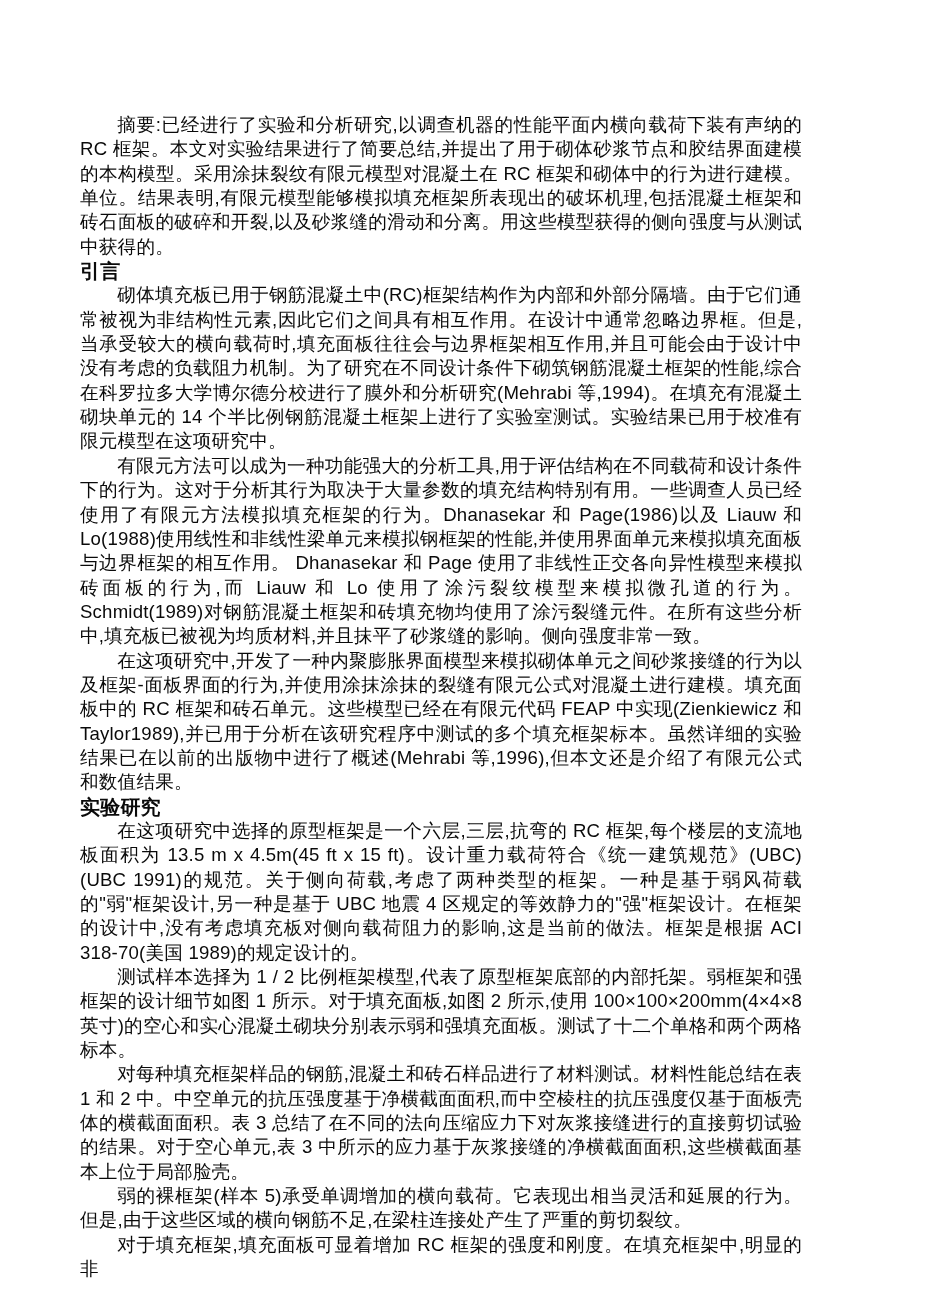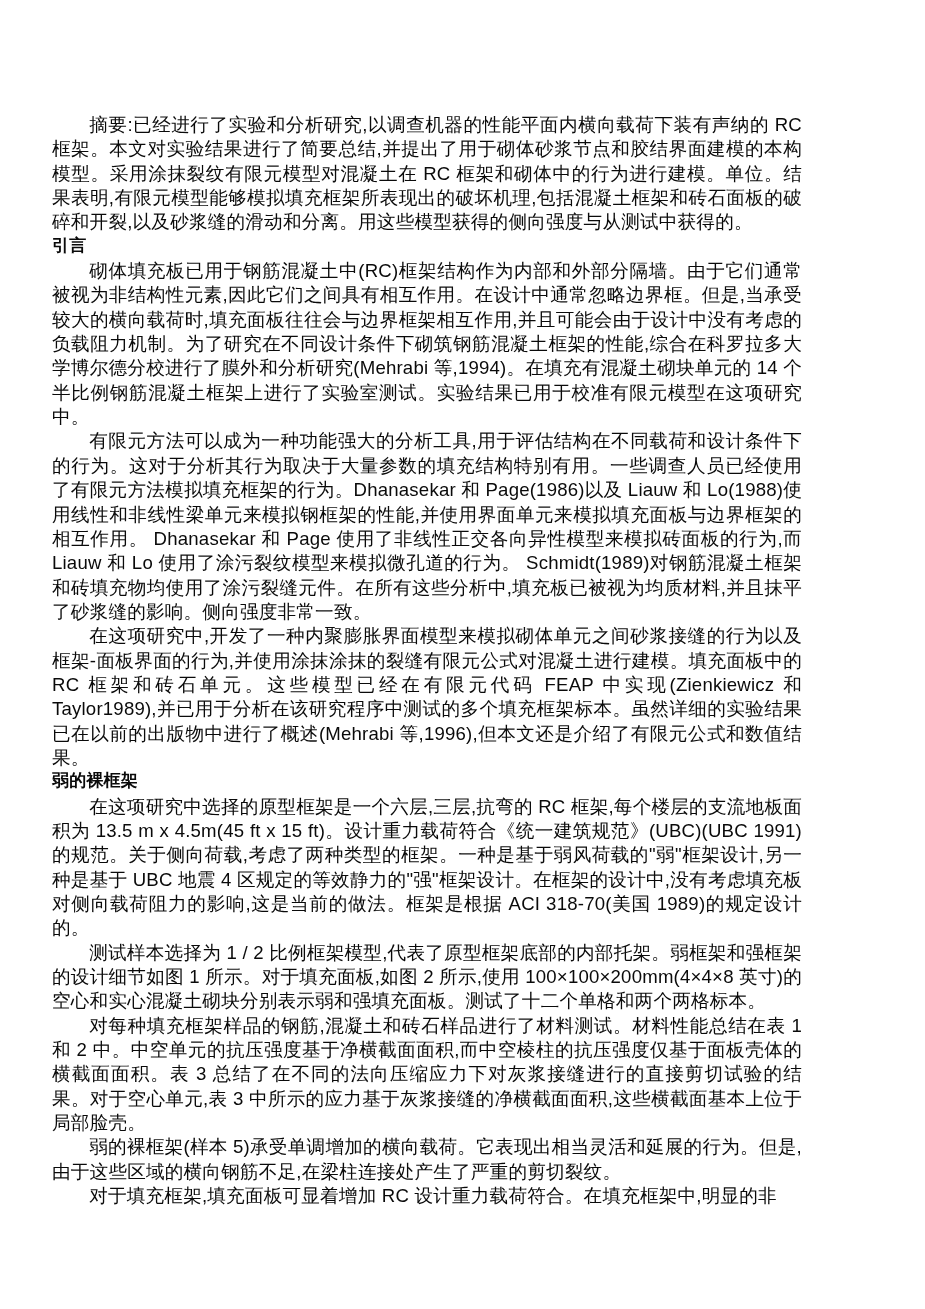--- a/index.html
+++ b/index.html
@@ -11,50 +11,49 @@
     width: 925px;
     height: 1309px;
     overflow: hidden;
     font-family: "Liberation Sans", sans-serif;
     color: #0a0a0a;
   }
   .page {
     box-sizing: border-box;
     width: 925px;
     height: 1309px;
-    padding: 113px 123px 0 52px;
+    padding: 113px 123px 0 80px;
     background: #ffffff;
   }
   .doc-block {
     margin: 0;
     font-size: 18.6px;
     line-height: 24.35px;
     letter-spacing: 0.2px;
   }
   p.doc-block {
     text-align: justify;
     text-justify: inter-ideograph;
     text-indent: 2em;
     font-weight: 400;
   }
   h2.doc-block {
-    font-size: 17px;
+    font-size: 20px;
     font-weight: 700;
     text-indent: 0;
-    font-family: Liberation Mono, monospace;
   }
 </style>
 </head>
 <body>
 
 <div class="page">
   <p class="doc-block">摘要:已经进行了实验和分析研究,以调查机器的性能平面内横向载荷下装有声纳的 RC 框架。本文对实验结果进行了简要总结,并提出了用于砌体砂浆节点和胶结界面建模的本构模型。采用涂抹裂纹有限元模型对混凝土在 RC 框架和砌体中的行为进行建模。单位。结果表明,有限元模型能够模拟填充框架所表现出的破坏机理,包括混凝土框架和砖石面板的破碎和开裂,以及砂浆缝的滑动和分离。用这些模型获得的侧向强度与从测试中获得的。</p>
   <h2 class="doc-block">引言</h2>
   <p class="doc-block">砌体填充板已用于钢筋混凝土中(RC)框架结构作为内部和外部分隔墙。由于它们通常被视为非结构性元素,因此它们之间具有相互作用。在设计中通常忽略边界框。但是,当承受较大的横向载荷时,填充面板往往会与边界框架相互作用,并且可能会由于设计中没有考虑的负载阻力机制。为了研究在不同设计条件下砌筑钢筋混凝土框架的性能,综合在科罗拉多大学博尔德分校进行了膜外和分析研究(Mehrabi 等,1994)。在填充有混凝土砌块单元的 14 个半比例钢筋混凝土框架上进行了实验室测试。实验结果已用于校准有限元模型在这项研究中。</p>
   <p class="doc-block">有限元方法可以成为一种功能强大的分析工具,用于评估结构在不同载荷和设计条件下的行为。这对于分析其行为取决于大量参数的填充结构特别有用。一些调查人员已经使用了有限元方法模拟填充框架的行为。Dhanasekar 和 Page(1986)以及 Liauw 和 Lo(1988)使用线性和非线性梁单元来模拟钢框架的性能,并使用界面单元来模拟填充面板与边界框架的相互作用。 Dhanasekar 和 Page 使用了非线性正交各向异性模型来模拟砖面板的行为,而 Liauw 和 Lo 使用了涂污裂纹模型来模拟微孔道的行为。 Schmidt(1989)对钢筋混凝土框架和砖填充物均使用了涂污裂缝元件。在所有这些分析中,填充板已被视为均质材料,并且抹平了砂浆缝的影响。侧向强度非常一致。</p>
   <p class="doc-block">在这项研究中,开发了一种内聚膨胀界面模型来模拟砌体单元之间砂浆接缝的行为以及框架-面板界面的行为,并使用涂抹涂抹的裂缝有限元公式对混凝土进行建模。填充面板中的 RC 框架和砖石单元。这些模型已经在有限元代码 FEAP 中实现(Zienkiewicz 和 Taylor1989),并已用于分析在该研究程序中测试的多个填充框架标本。虽然详细的实验结果已在以前的出版物中进行了概述(Mehrabi 等,1996),但本文还是介绍了有限元公式和数值结果。</p>
-  <h2 class="doc-block">弱的裸框架</h2>
+  <h2 class="doc-block">实验研究</h2>
   <p class="doc-block">在这项研究中选择的原型框架是一个六层,三层,抗弯的 RC 框架,每个楼层的支流地板面积为 13.5 m x 4.5m(45 ft x 15 ft)。设计重力载荷符合《统一建筑规范》(UBC)(UBC 1991)的规范。关于侧向荷载,考虑了两种类型的框架。一种是基于弱风荷载的"弱"框架设计,另一种是基于 UBC 地震 4 区规定的等效静力的"强"框架设计。在框架的设计中,没有考虑填充板对侧向载荷阻力的影响,这是当前的做法。框架是根据 ACI 318-70(美国 1989)的规定设计的。</p>
   <p class="doc-block">测试样本选择为 1 / 2 比例框架模型,代表了原型框架底部的内部托架。弱框架和强框架的设计细节如图 1 所示。对于填充面板,如图 2 所示,使用 100×100×200mm(4×4×8 英寸)的空心和实心混凝土砌块分别表示弱和强填充面板。测试了十二个单格和两个两格标本。</p>
   <p class="doc-block">对每种填充框架样品的钢筋,混凝土和砖石样品进行了材料测试。材料性能总结在表 1 和 2 中。中空单元的抗压强度基于净横截面面积,而中空棱柱的抗压强度仅基于面板壳体的横截面面积。表 3 总结了在不同的法向压缩应力下对灰浆接缝进行的直接剪切试验的结果。对于空心单元,表 3 中所示的应力基于灰浆接缝的净横截面面积,这些横截面基本上位于局部脸壳。</p>
   <p class="doc-block">弱的裸框架(样本 5)承受单调增加的横向载荷。它表现出相当灵活和延展的行为。但是,由于这些区域的横向钢筋不足,在梁柱连接处产生了严重的剪切裂纹。</p>
-  <p class="doc-block">对于填充框架,填充面板可显着增加 RC 设计重力载荷符合。在填充框架中,明显的非</p>
+  <p class="doc-block">对于填充框架,填充面板可显着增加 RC 框架的强度和刚度。在填充框架中,明显的非</p>
 </div>
 
 </body></html>

